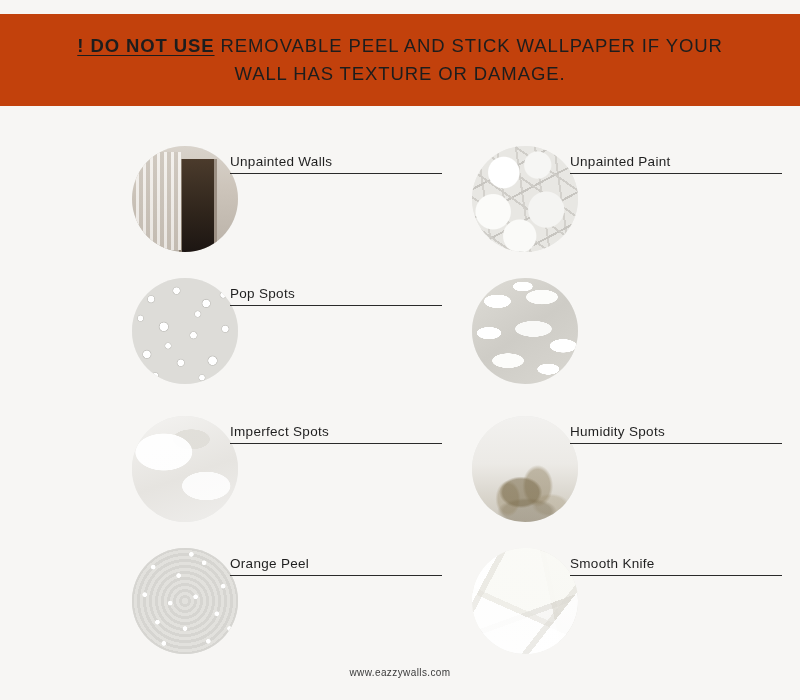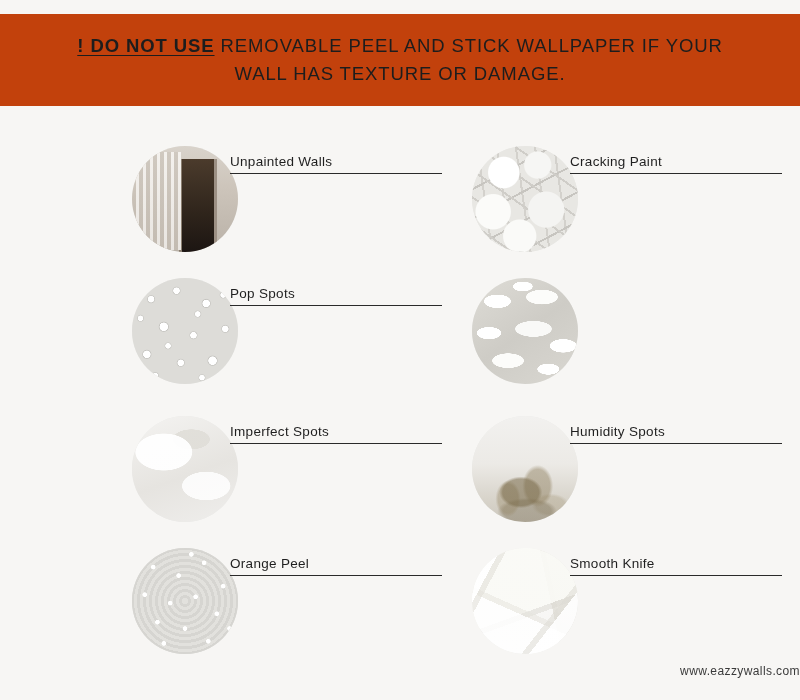--- a/index.html
+++ b/index.html
@@ -106,22 +106,22 @@
     background: #2a2a2a;
     width: 100%;
   }
 
   
   .footer {
     position: absolute;
     left: 0;
     bottom: 22px;
     width: 800px;
-    text-align: right;
-    font-size: 12px;
+    text-align: center;
+    font-size: 10px;
     color: #3a3a3a;
     letter-spacing: 0.4px;
   }
 
   
 
   
   .tex-unpainted {
     background:
       linear-gradient(180deg, #d9d3cb 0%, #cdc5bb 38%, #b9b1a7 100%);
@@ -273,21 +273,21 @@
         <span class="label-text">Unpainted Walls</span>
         <span class="label-rule"></span>
       </div>
     </div>
 
     <div class="cell cell-col1 cell-row0">
       <div class="swatch">
         <div class="tex tex-cracking"></div>
       </div>
       <div class="label-wrap">
-        <span class="label-text">Cracking Paint</span>
+        <span class="label-text">Unpainted Paint</span>
         <span class="label-rule"></span>
       </div>
     </div>
 
     <div class="cell cell-col0 cell-row1">
       <div class="swatch">
         <div class="tex tex-popcorn"></div>
       </div>
       <div class="label-wrap">
         <span class="label-text">Pop Spots</span>

